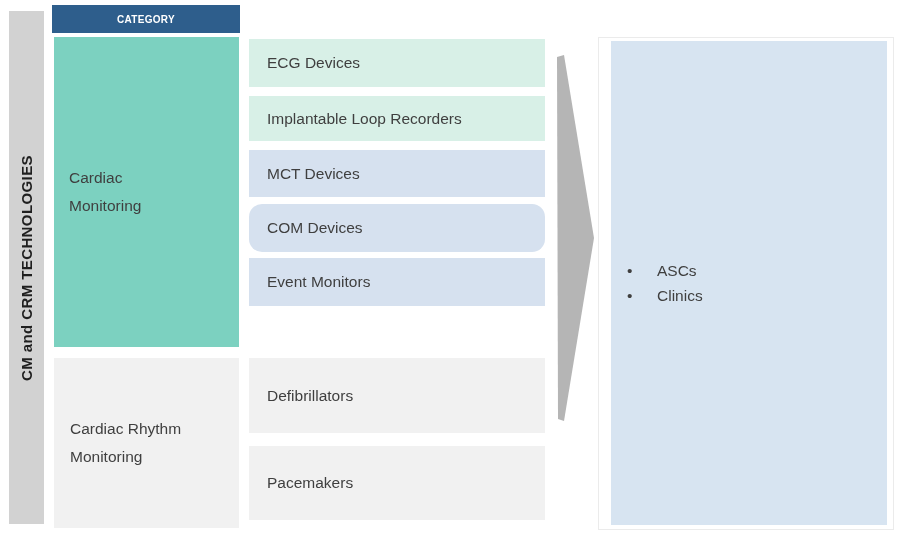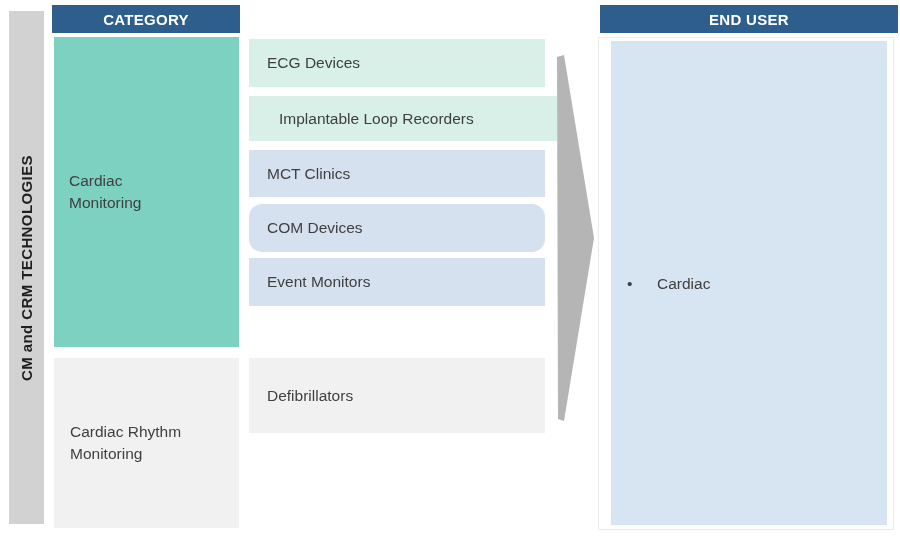--- a/index.html
+++ b/index.html
@@ -13,29 +13,29 @@
     display:flex;align-items:center;justify-content:center;
   }
   .sidebar-text{
     writing-mode:vertical-rl;transform:rotate(180deg);
     font-weight:bold;font-size:15px;letter-spacing:.4px;color:#1f1f1f;white-space:nowrap;
   }
   
   .col-header{
     position:absolute;top:5px;height:28px;
     display:flex;align-items:center;justify-content:center;
-    color:#ffffff;font-weight:bold;font-size:15px;letter-spacing:.3px;
+    color:#ffffff;font-weight:bold;font-size:10px;letter-spacing:.3px;
   }
   .hdr-category{left:52px;width:188px;}
   .hdr-product{left:249px;width:302px;}
   .hdr-enduser{left:600px;width:298px;}
   
   .cat-box{
     position:absolute;left:54px;width:185px;
-    display:flex;align-items:center;font-size:15.5px;line-height:22px;
+    display:flex;align-items:center;font-size:15.5px;line-height:28px;
   }
   .cat-box span{display:block;padding-left:15px;}
   .cat-monitoring{top:37px;height:310px;}
   .cat-monitoring span{width:120px;}
   .cat-rhythm{top:358px;height:170px;}
   .cat-rhythm span{width:160px;padding-left:16px;}
   
   .prod-row{
     position:absolute;left:249px;width:296px;
     display:flex;align-items:center;font-size:15.5px;
@@ -61,52 +61,55 @@
 </head>
 <body>
 
 <div class="stage">
 
   <div class="sidebar" style="background-color: rgb(210, 210, 210);">
     <span class="sidebar-text">CM and CRM TECHNOLOGIES</span>
   </div>
 
   <div class="col-header hdr-category" style="background-color: rgb(46, 94, 140);">CATEGORY</div>
-  <div class="col-header hdr-enduser" style="background-color: rgb(46, 94, 140);">END USER</div>
 
   <div class="cat-box cat-monitoring" style="background-color: rgb(124, 209, 192);">
     <span>Cardiac Monitoring</span>
   </div>
   <div class="cat-box cat-rhythm" style="background-color: rgb(241, 241, 241);">
     <span>Cardiac Rhythm Monitoring</span>
   </div>
 
   <div class="prod-row" style="top: 39px; height: 48px; background-color: rgb(216, 240, 231); text-align: center;">
     <span>ECG Devices</span>
   </div>
-  <div class="prod-row" style="top: 96px; height: 45px; background-color: rgb(216, 240, 231); padding-left: 12px;">
+  <div class="prod-row" style="top: 96px; height: 45px; background-color: rgb(216, 240, 231);">
     <span>Implantable Loop Recorders</span>
   </div>
   <div class="prod-row" style="top: 150px; height: 47px; background-color: rgb(214, 225, 239);">
-    <span>MCT Clinics</span>
+    <span>MCT Devices</span>
   </div>
   <div class="prod-row" style="top: 204px; height: 48px; background-color: rgb(214, 225, 239); border-radius: 13px;">
     <span>COM Devices</span>
   </div>
   <div class="prod-row" style="top: 258px; height: 48px; background-color: rgb(214, 225, 239);">
     <span>Event Monitors</span>
   </div>
   <div class="prod-row" style="top: 358px; height: 75px; background-color: rgb(241, 241, 241);">
     <span>Defibrillators</span>
   </div>
+  <div class="prod-row" style="top: 446px; height: 74px; background-color: rgb(241, 241, 241);">
+    <span>Pacemakers</span>
+  </div>
 
   <svg class="flow-arrow" width="48" height="375" viewBox="0 0 48 375" aria-hidden="true">
     <polygon points="8,7 15,5 45,188 15,371 9,369" fill="#b5b5b5"></polygon>
   </svg>
 
   <div class="eu-outer"></div>
   <div class="eu-inner" style="background-color: rgb(215, 228, 241);">
     <ul class="eu-list">
-      <li><span>Cardiac</span></li>
+      <li><span>ASCs</span></li>
+      <li><span>Clinics</span></li>
     </ul>
   </div>
 
 </div>
 
 </body></html>

